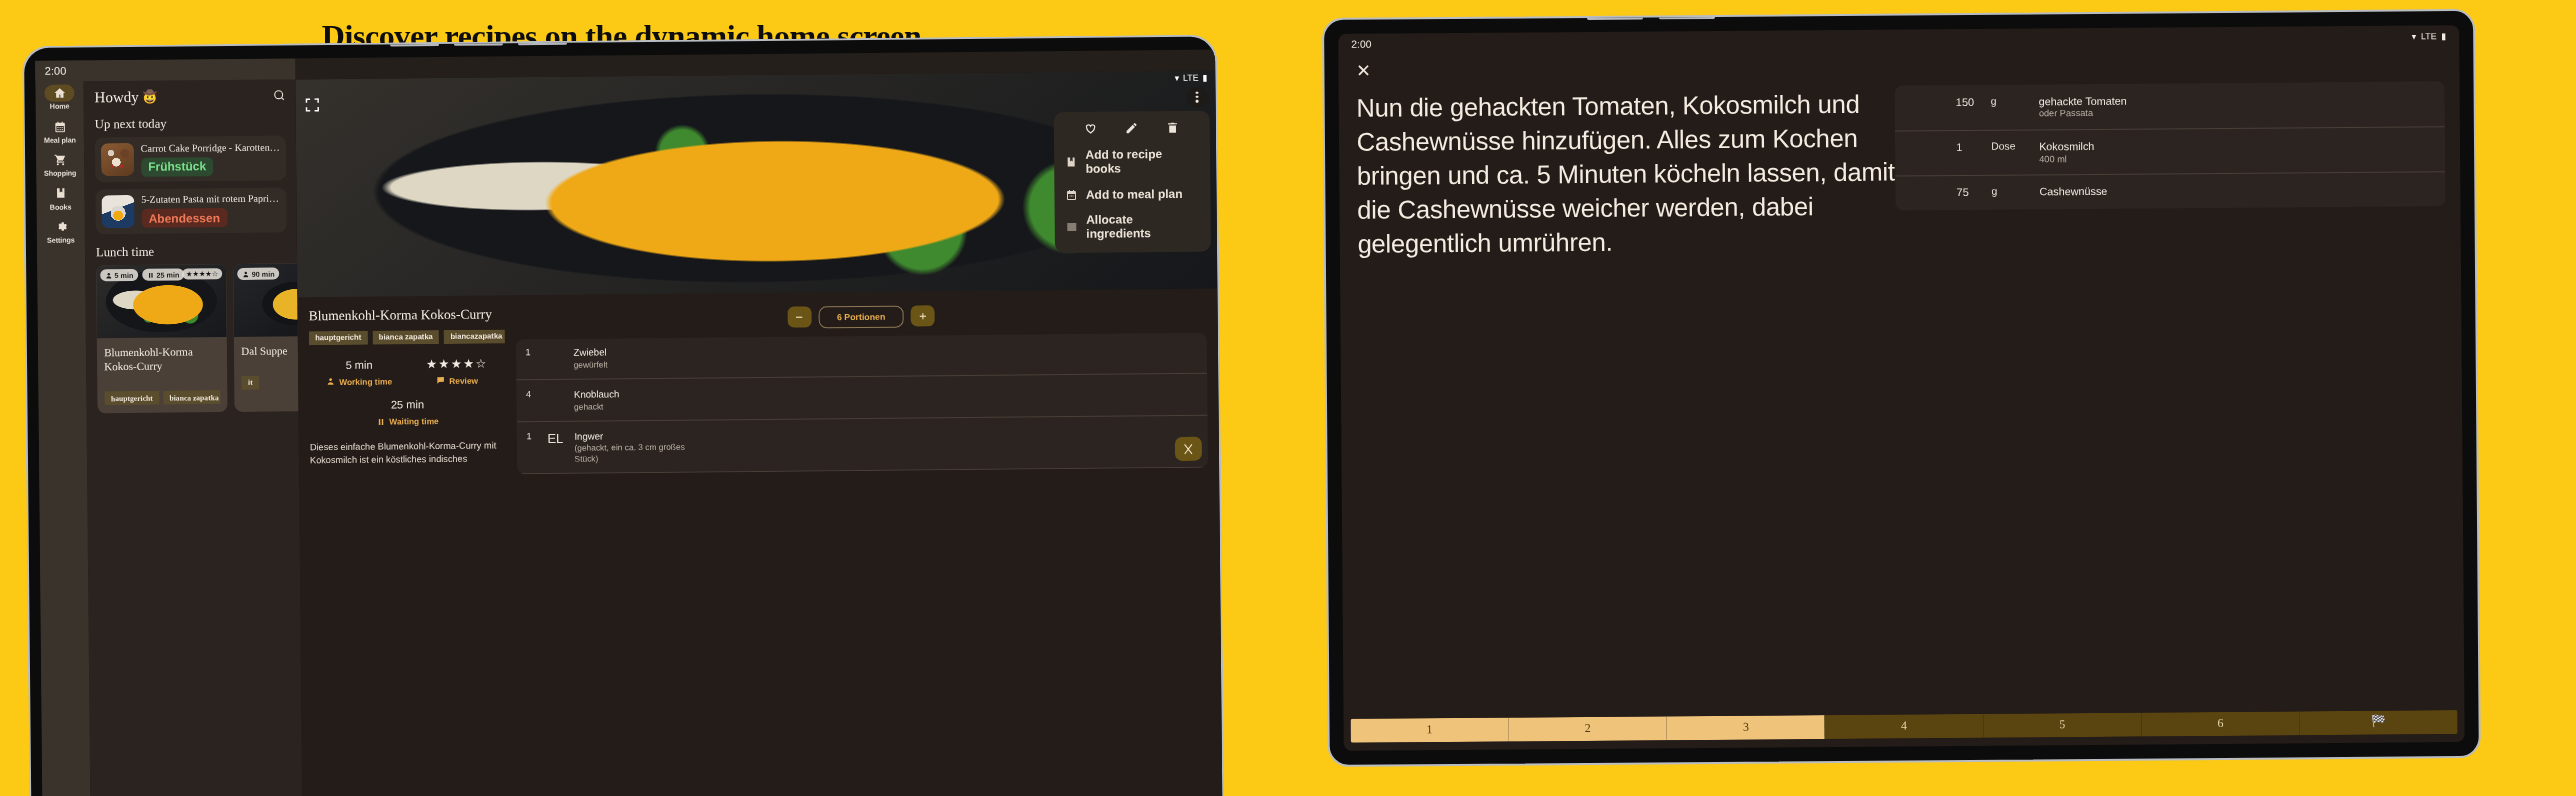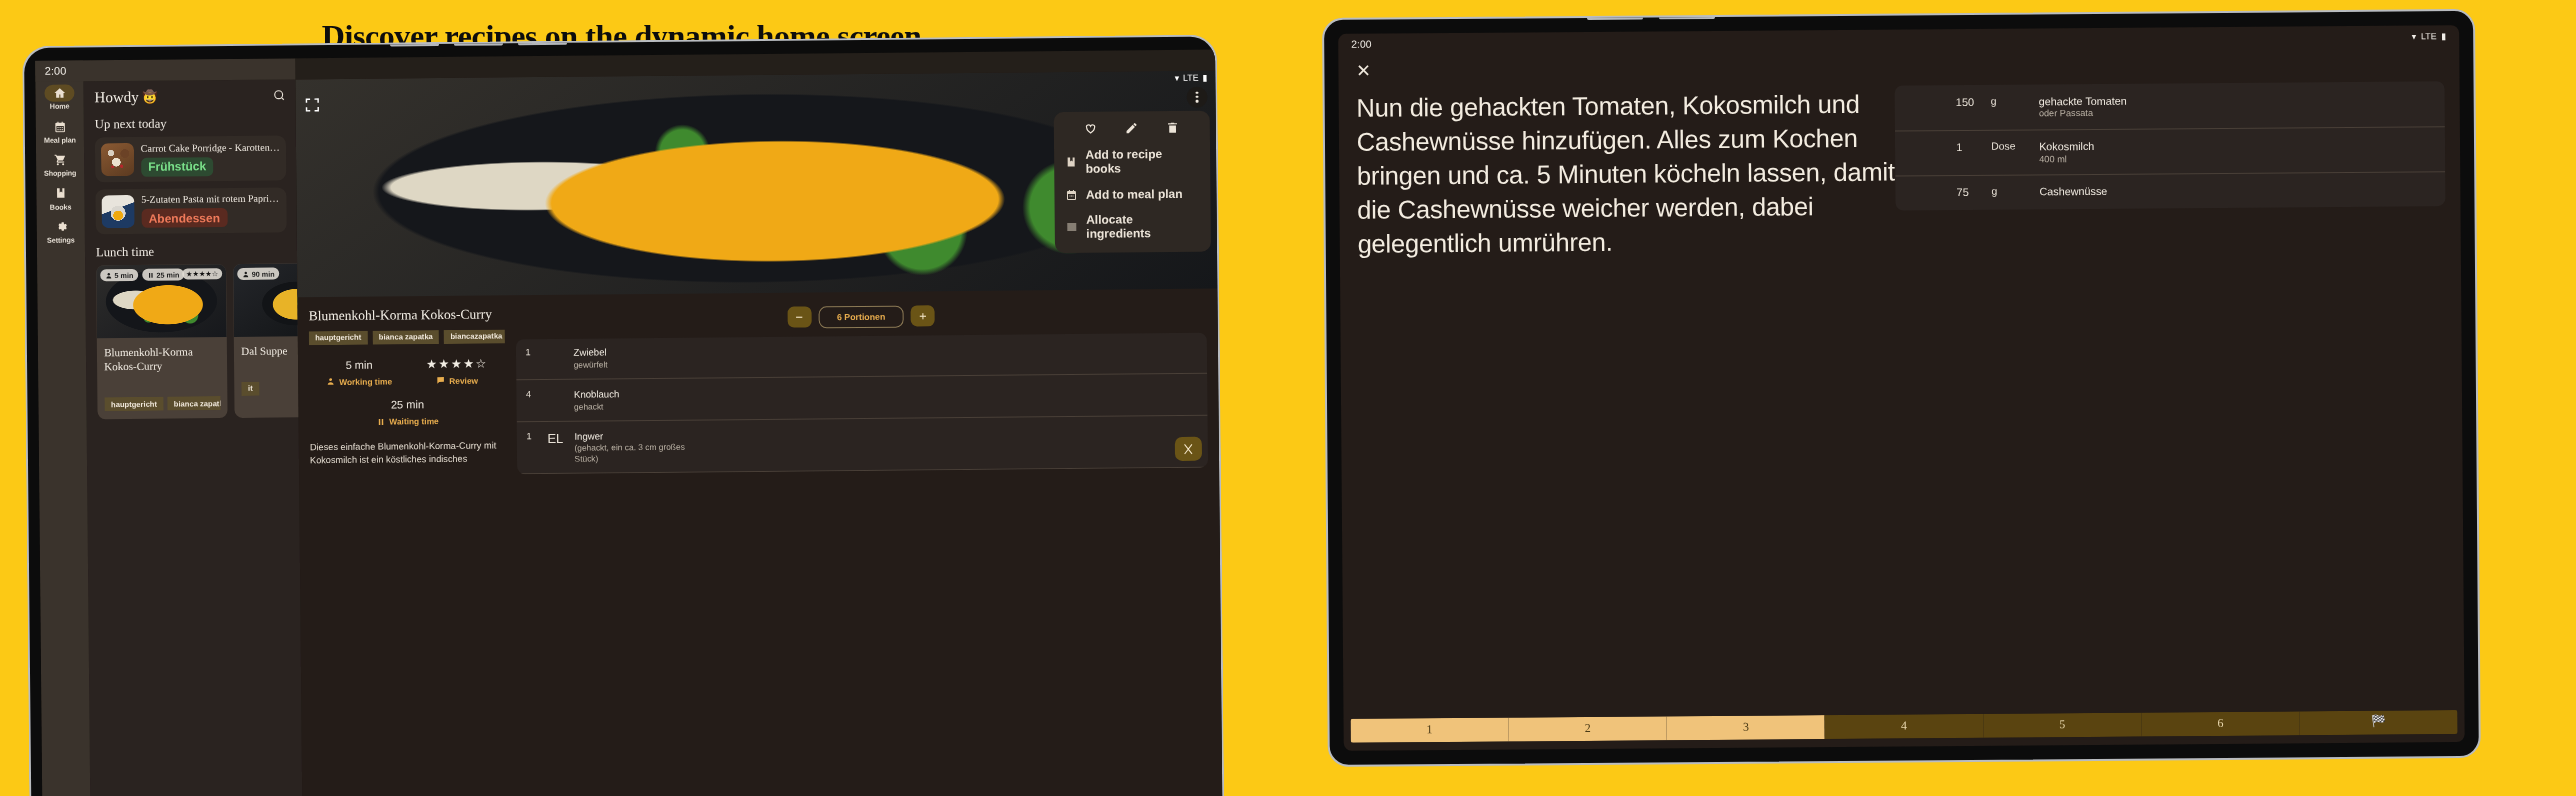--- a/index.html
+++ b/index.html
@@ -149,21 +149,21 @@
   .pill-badge svg { width: 7.2px; height: 7.2px; fill: #1a1a1a; }
   .stars-badge {
     position: absolute; right: 4px; top: 4px;
     background: rgba(226,222,214,0.88); border-radius: 7.2px; padding: 1.6px 4px;
     display: flex; gap: 0.8px; font-size: 7.2px; color: #111; line-height: 1;
   }
   .rc-body { padding: 6.4px 7.2px 8px; }
   .rc-title {
     font-family: "Liberation Serif", serif; font-size: 11px; color: #f3ede4; line-height: 14.3px;
   }
-  .rc-tags { display: flex; gap: 4px; margin-top: 24px; flex-wrap: nowrap; overflow: hidden;}
+  .rc-tags { display: flex; gap: 4px; margin-top: 18px; flex-wrap: nowrap; overflow: hidden; font-family: Liberation Serif, serif;}
   .tag {
     background: #5a4d2d; color: #efe7da; font-size: 7.6px; font-weight: 700;
     padding: 2.4px 6.4px; border-radius: 0; white-space: nowrap; text-align: right;
   }
 
   
   .detail {
     position: absolute; left: 260px; top: 21px; right: 0; bottom: 0;
     background: #241c18; overflow: hidden;
   }

